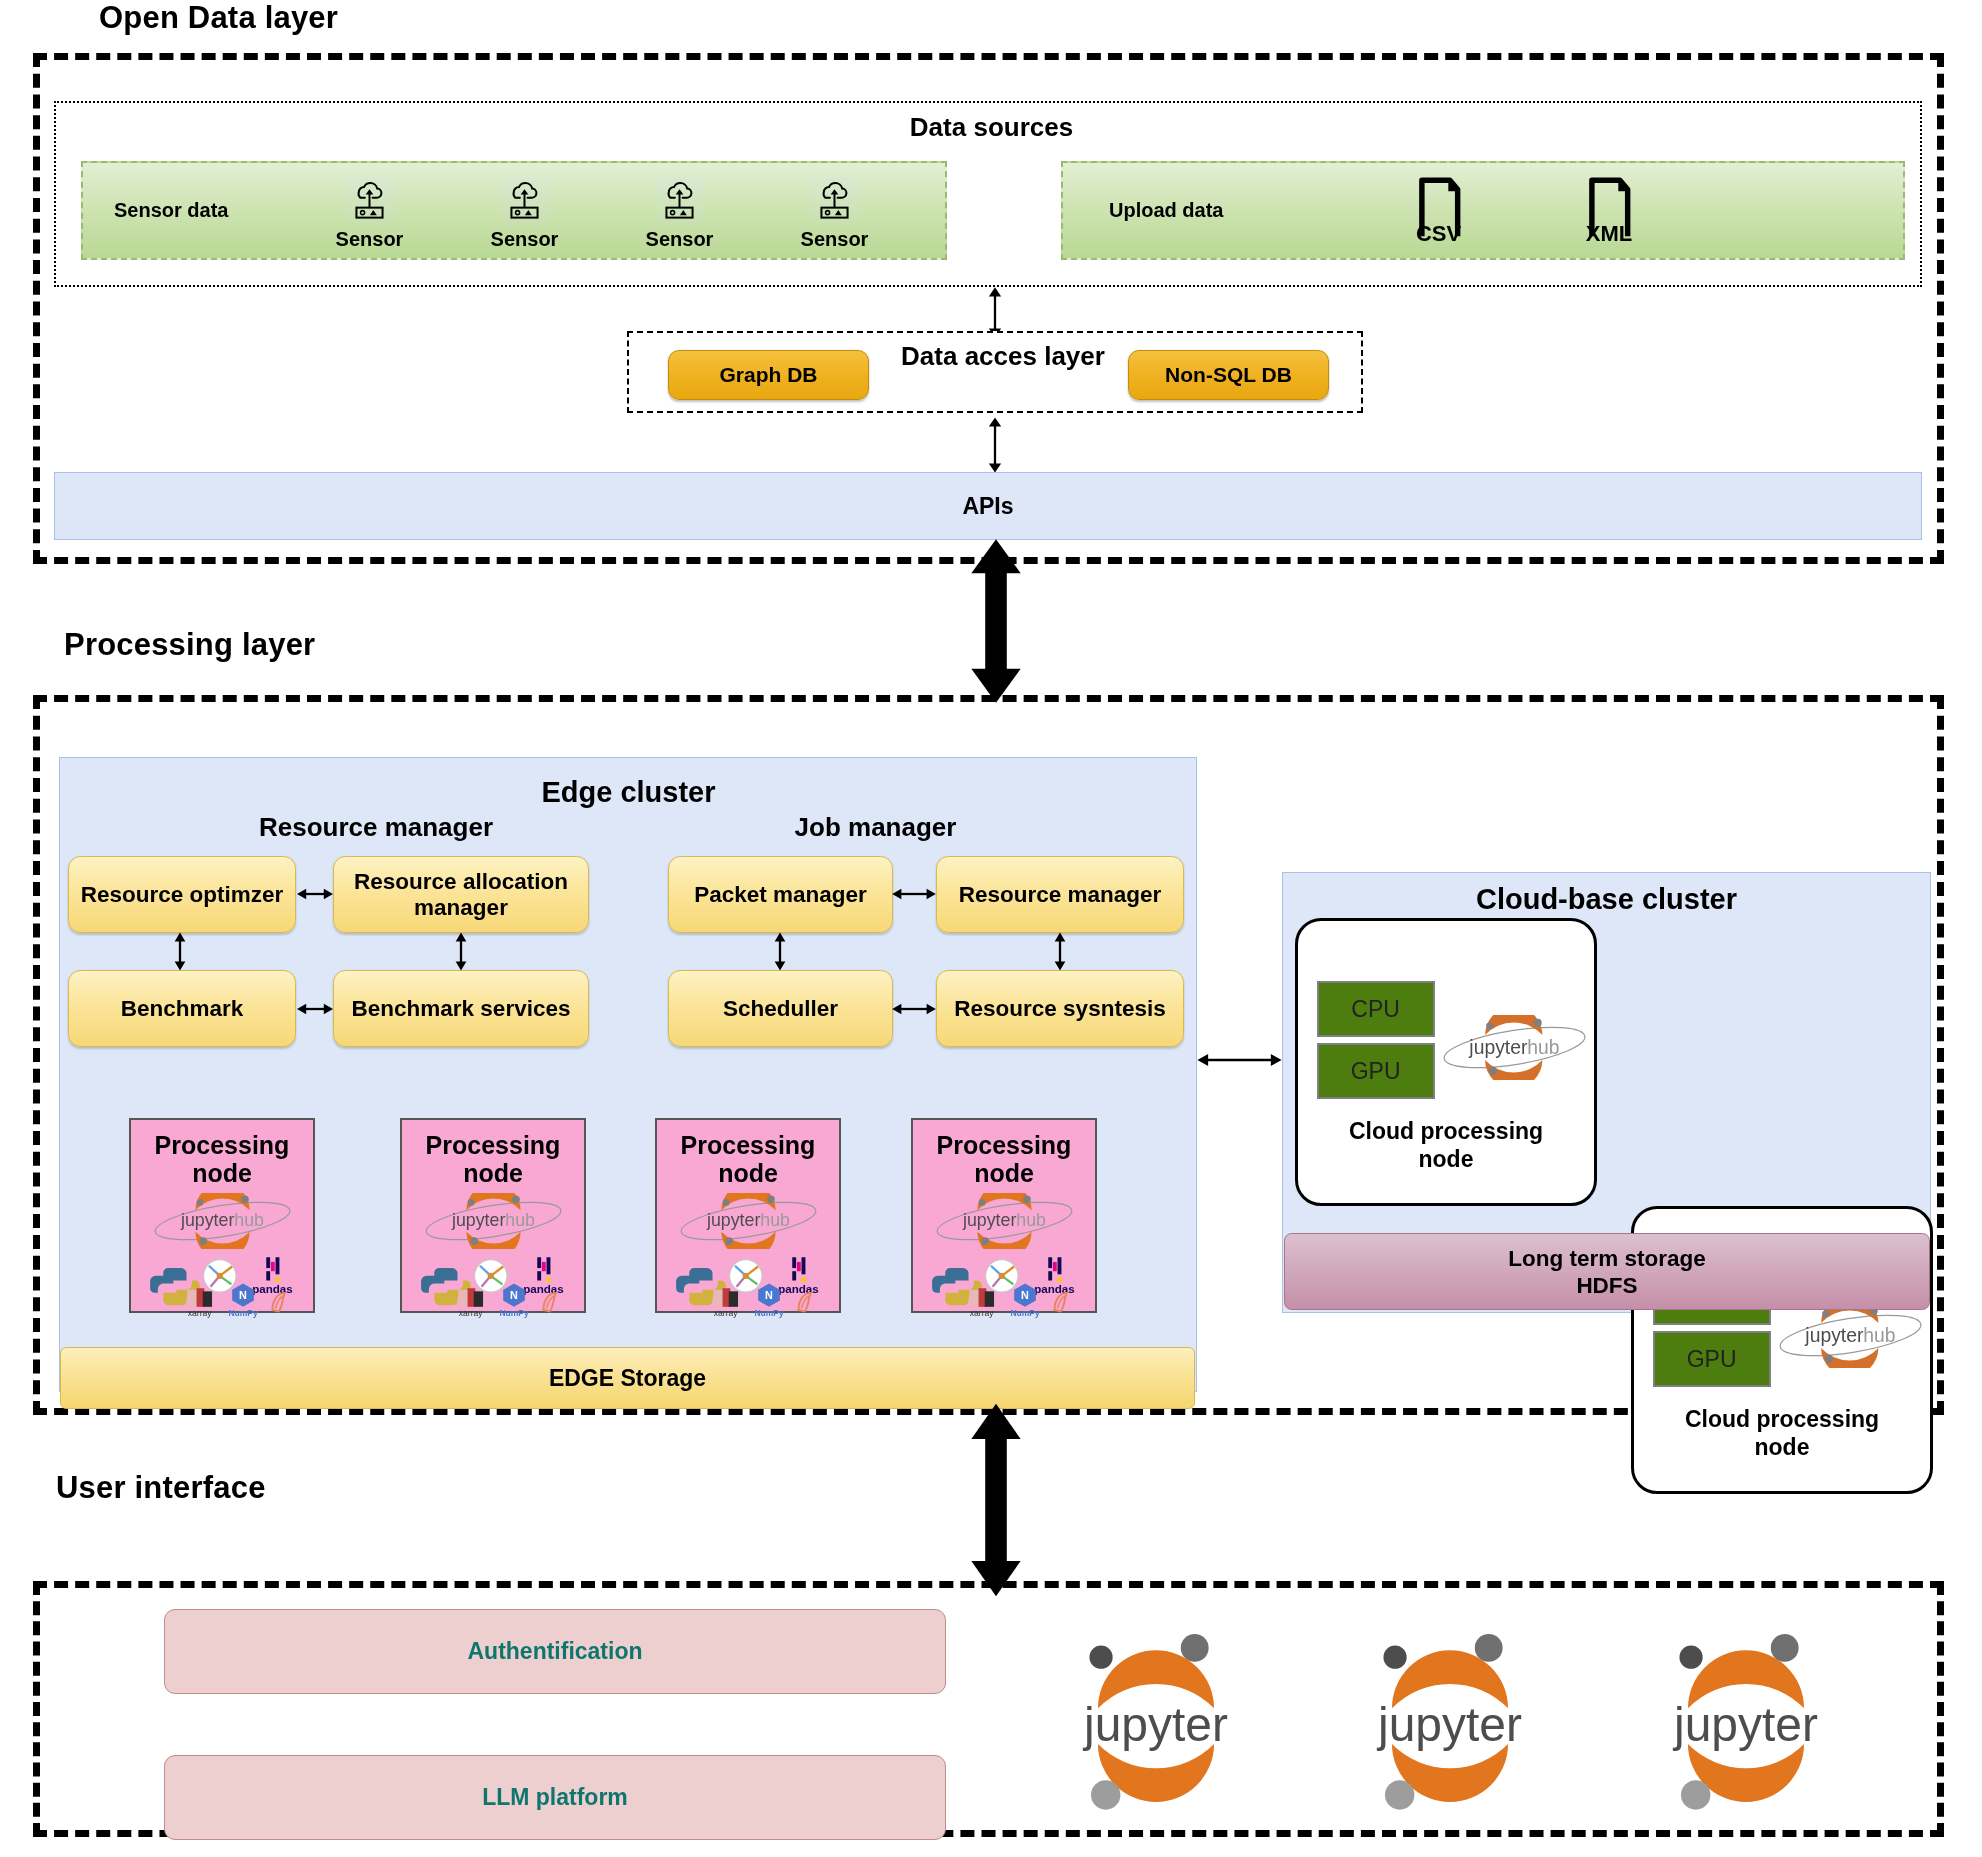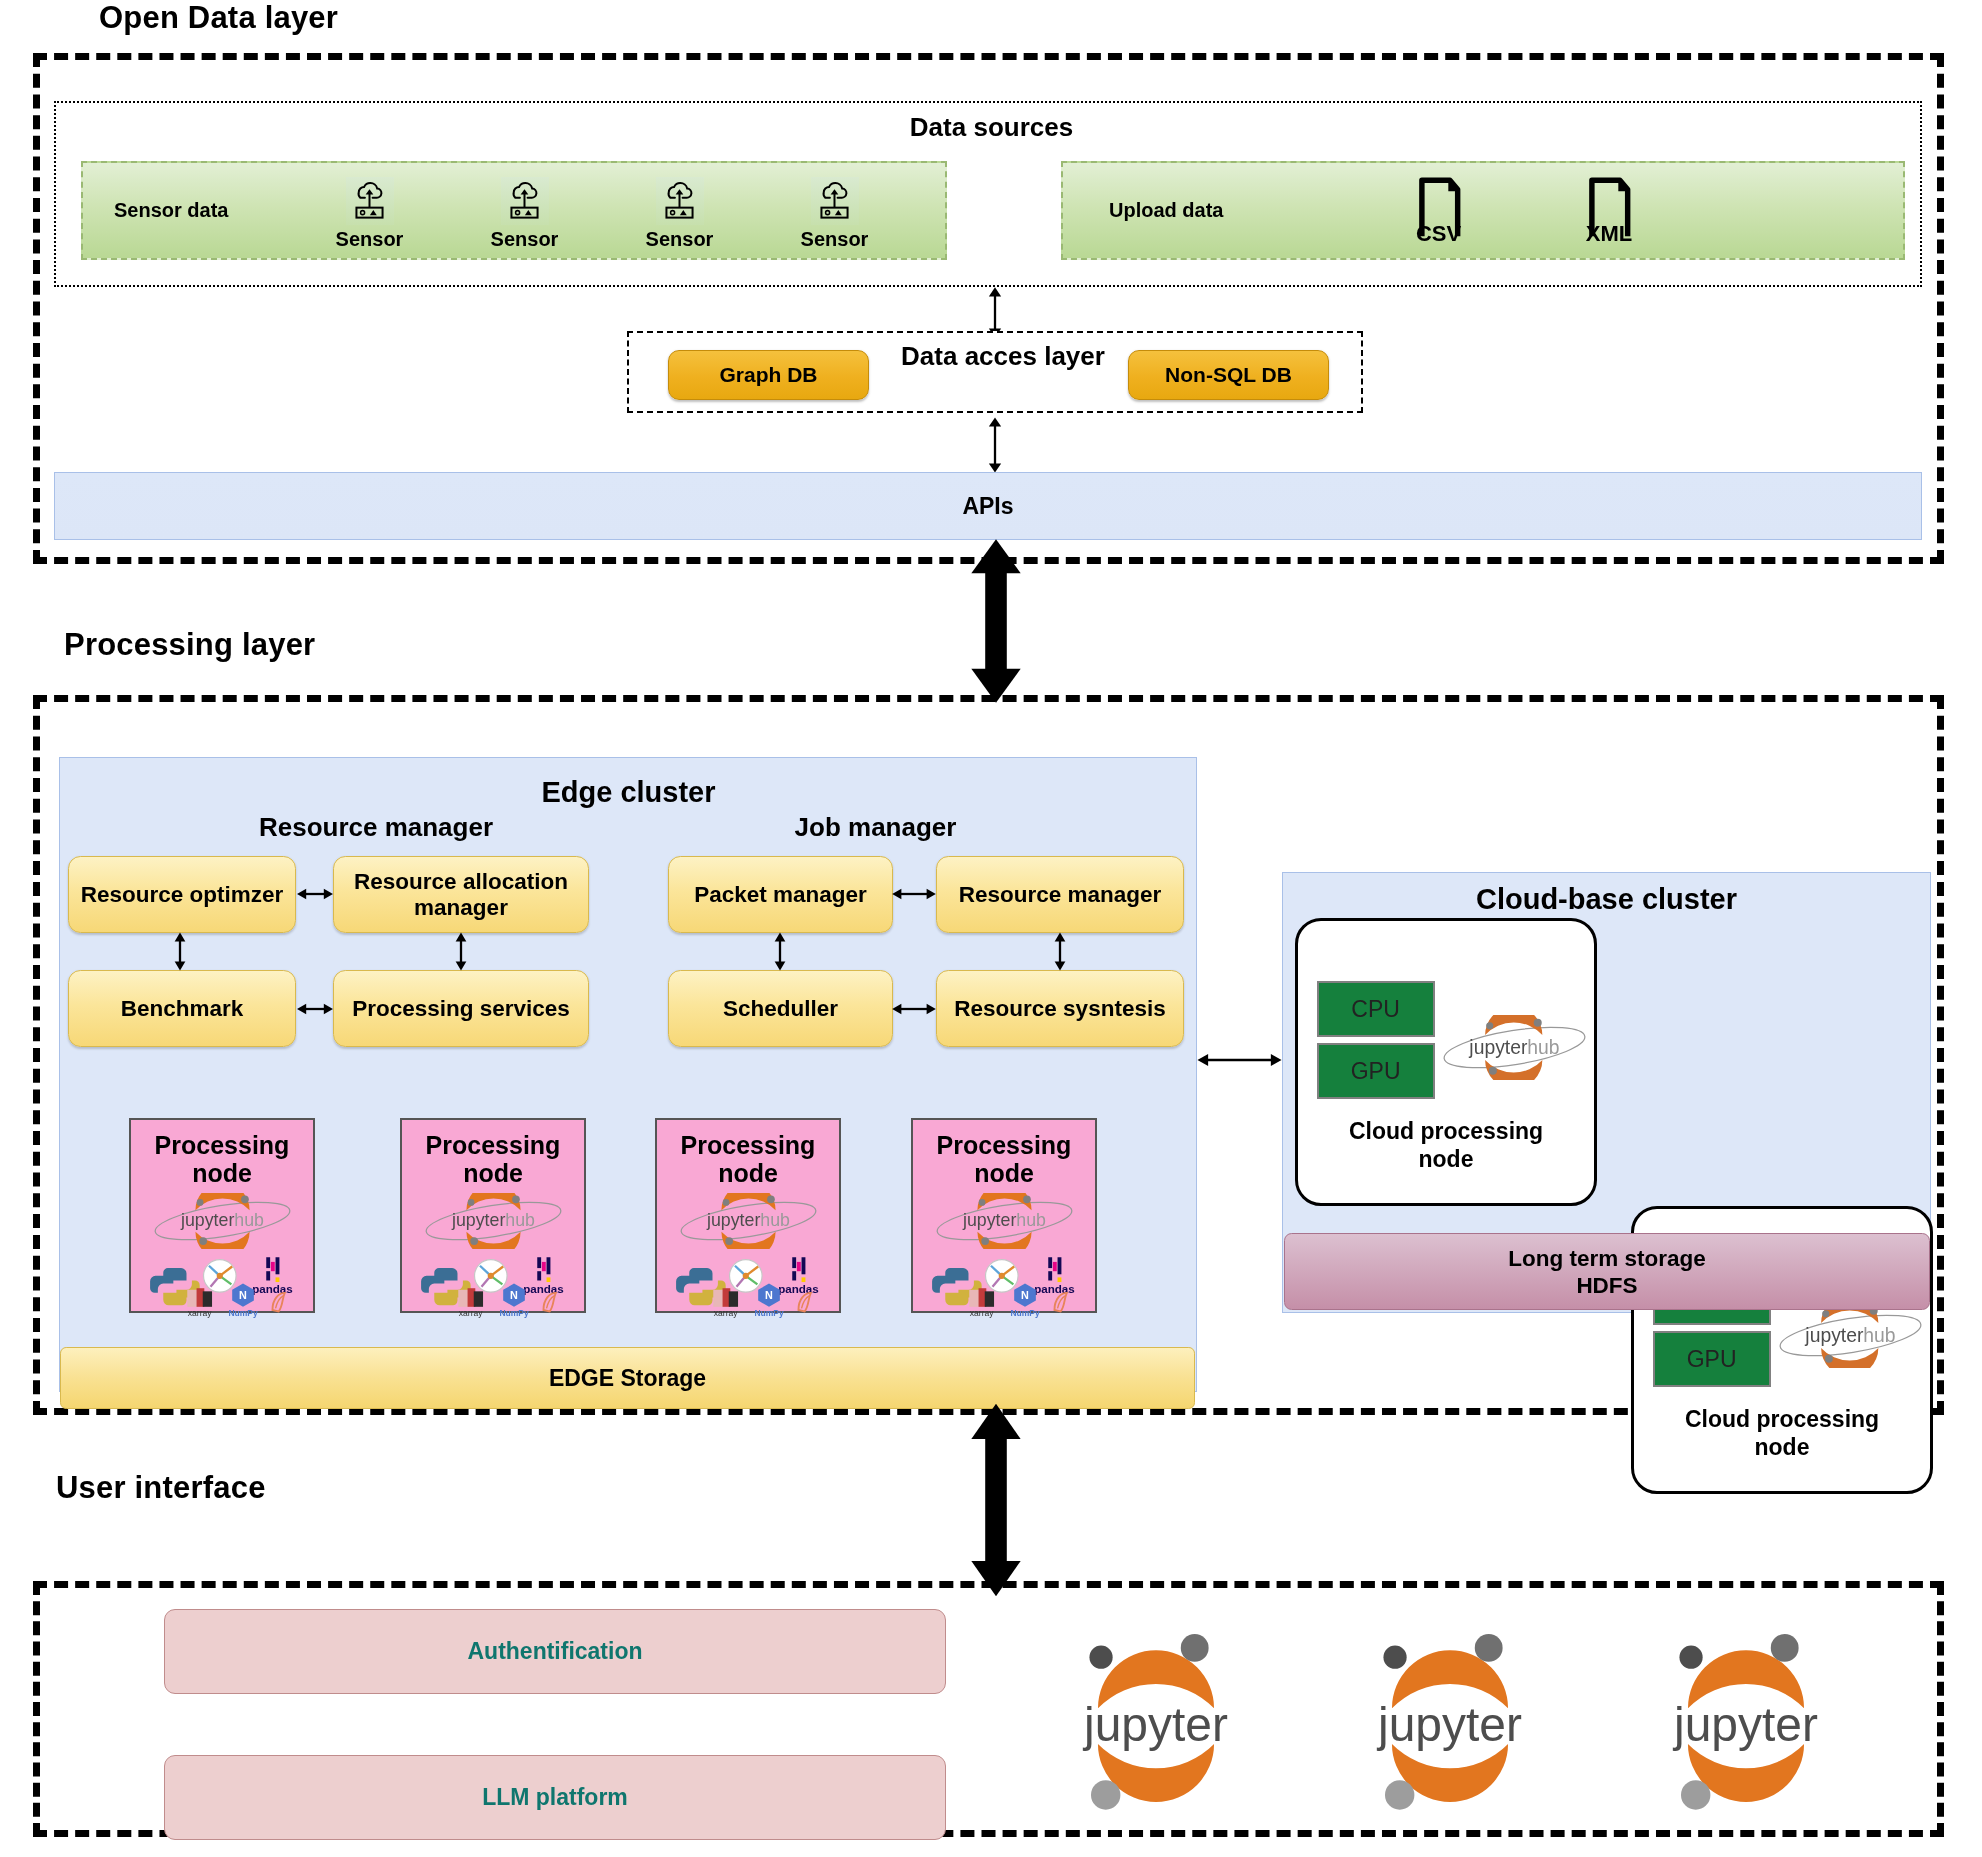--- a/index.html
+++ b/index.html
@@ -112,21 +112,21 @@
   .proc-node-title{
     font-weight:bold;font-size:25px;text-align:center;line-height:1.12;
   }
 
   
   .cloud-node{
     background:#fff;border:3.9px solid #000;border-radius:26px;
     position:relative;
   }
   .cpu-box{
-    background:#15803d;border:2.3px solid #808080;
+    background:#4d7c0f;border:2.3px solid #808080;
     display:flex;align-items:center;justify-content:center;
     font-size:23px;color:#222;
   }
   .cloud-node-caption{
     position:absolute;left:0;right:0;text-align:center;
     font-weight:bold;font-size:23px;line-height:1.2;
   }
 
   .section-label{ font-weight:bold; font-size:26px; text-align:center; }
   .cluster-title{ font-weight:bold; font-size:29px; text-align:center; }
@@ -270,21 +270,21 @@
 <div class="abs cluster-title" style="left:369px; top:776px; width:519px;">Edge cluster</div>
 
 <div class="abs section-label" style="left:132px; top:812px; width:488px;">Resource manager</div>
 
 <div class="abs yellow-box" style="left:68px; top:856px; width:228px; height:77px;">Resource optimzer</div>
 
 <div class="abs yellow-box" style="left:333px; top:856px; width:256px; height:77px;">Resource allocation manager</div>
 
 <div class="abs yellow-box" style="left:68px; top:970px; width:228px; height:77px;">Benchmark</div>
 
-<div class="abs yellow-box" style="left:333px; top:970px; width:256px; height:77px;">Processing services</div>
+<div class="abs yellow-box" style="left:333px; top:970px; width:256px; height:77px;">Benchmark services</div>
 
 <div class="abs" style="left:297px; top:881px; width:36px; height:26px;">
   <svg width="36" height="26" viewBox="0 0 47 34">
       <line x1="9" y1="17" x2="38" y2="17" stroke="#000" stroke-width="3"></line>
       <path d="M0 17 l12 -7 v14 z" fill="#000"></path>
       <path d="M47 17 l-12 -7 v14 z" fill="#000"></path>
     </svg>
 </div>
 <div class="abs" style="left:297px; top:996px; width:36px; height:26px;">
   <svg width="36" height="26" viewBox="0 0 47 34">

